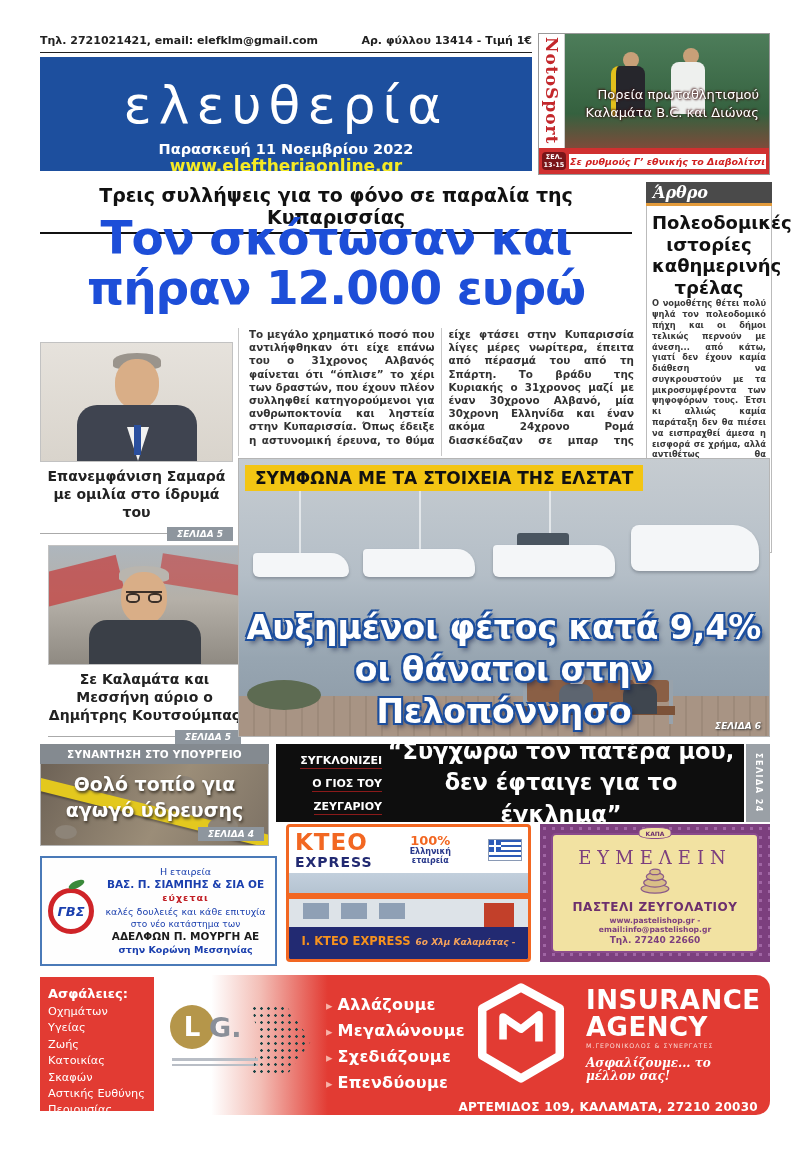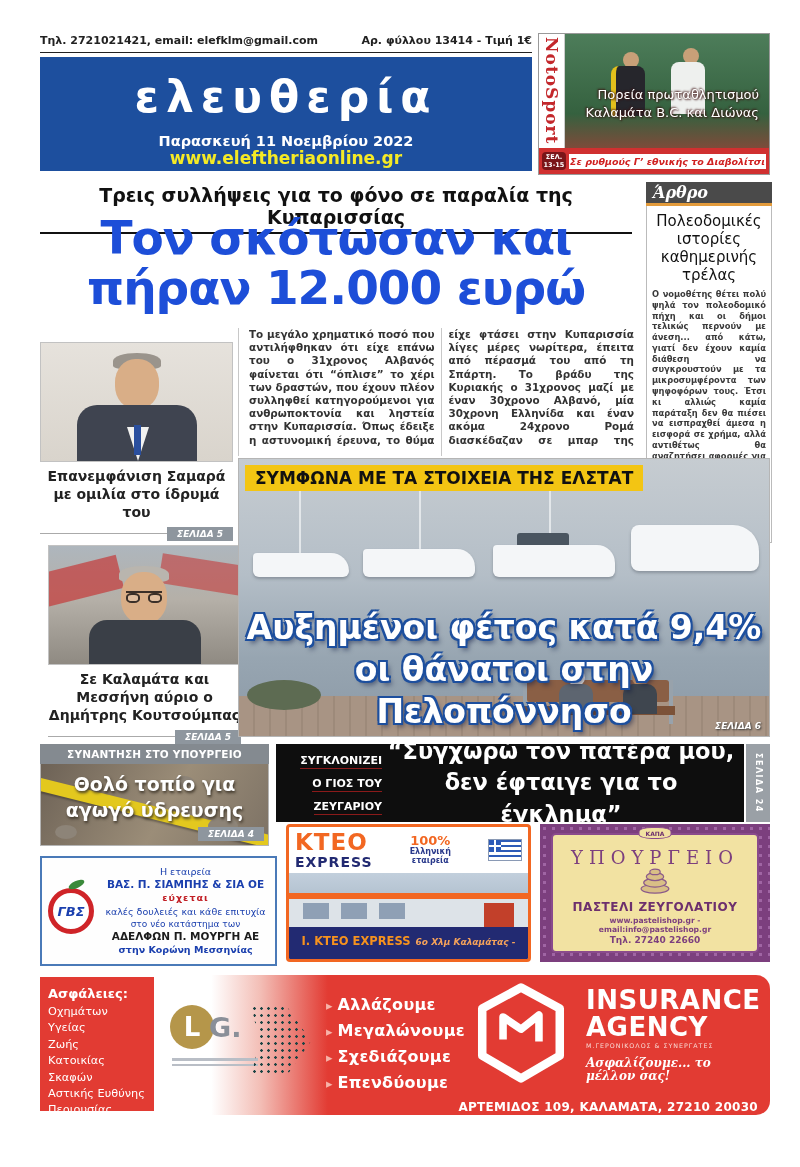--- a/index.html
+++ b/index.html
@@ -6,21 +6,21 @@
   html,body { background:#ffffff; }
   body { font-family:"DejaVu Sans","Liberation Sans",sans-serif; width:800px; height:1167px; position:relative; overflow:hidden; color:#111; }
   .abs { position:absolute; }
 
   
   .topbar { left:40px; top:34px; width:492px; display:flex; justify-content:space-between; font-size:11px; font-weight:bold; color:#222; }
   .toprule { left:40px; top:52px; width:492px; border-top:1.5px solid #222; }
 
   
   .masthead { left:40px; top:57px; width:492px; height:114px; background:#1d4f9e; text-align:center; color:#fff; overflow:hidden; }
-  .mast-logo { font-size:44px; font-weight:bold; letter-spacing:7px; line-height:70px; margin-top:5px; }
+  .mast-logo { font-size:52px; font-weight:normal; letter-spacing:7px; line-height:70px; margin-top:13px; }
   .mast-date { font-size:14.5px; font-weight:bold; margin-top:1px; }
   .mast-site { font-size:17px; font-weight:bold; color:#f5ea25; line-height:19px; }
 
   
   .notosport { left:538px; top:33px; width:232px; height:142px; border:1px solid #999; background:#fff; display:flex; flex-direction:column; }
   .ns-row { flex:1; display:flex; min-height:0; }
   .ns-vlabel { width:26px; border-right:1px solid #ccc; display:flex; align-items:center; justify-content:center; }
   .ns-vlabel span { writing-mode:vertical-rl; font-family:"DejaVu Serif","Liberation Serif",serif; font-weight:bold; font-size:17px; color:#c3272b; letter-spacing:1px; }
   .ns-photo { flex:1; position:relative; background:linear-gradient(180deg,#4d7d5a 0%,#35613f 70%,#7d4b3a 100%); overflow:hidden; }
   .ns-player { position:absolute; border-radius:8px 8px 0 0; }
@@ -32,21 +32,21 @@
 
   
   .kicker { left:40px; top:184px; width:592px; text-align:center; font-size:19px; font-weight:bold; color:#111; padding-bottom:4px; border-bottom:2.5px solid #111; }
   .headline { left:40px; top:213px; width:592px; text-align:center; font-size:47px; font-weight:bold; line-height:1.07; color:#1d4ed8; letter-spacing:-1px; }
   .lead-body { left:238px; top:328px; width:396px; height:128px; border-left:1px solid #c8c8c8; padding-left:10px; column-count:2; column-gap:14px; column-rule:1px solid #c8c8c8; font-size:10.4px; font-weight:bold; color:#333; text-align:justify; line-height:1.27; overflow:hidden; }
 
   
   .arthro { left:646px; top:182px; width:126px; background:#fff; }
   .arthro-head { height:24px; background:#4a4a4a; border-bottom:3px solid #e39b3b; padding-left:7px; line-height:22px; font-family:"DejaVu Serif","Liberation Serif",serif; font-style:italic; font-weight:bold; font-size:16px; color:#fff; }
   .arthro-box { border:1px solid #bbb; border-top:none; padding:6px 5px 5px; }
-  .arthro-title { font-size:15px; font-weight:normal; text-align:center; line-height:1.2; margin-bottom:5px; }
+  .arthro-title { font-size:18px; font-weight:bold; text-align:center; line-height:1.2; }
   .arthro-body { font-size:8.3px; font-weight:bold; color:#3a3a3a; text-align:justify; line-height:1.3; }
   .arthro-div { border-top:1px solid #999; margin-top:7px; }
   .arthro-pref { text-align:right; font-style:italic; font-weight:bold; font-size:9.5px; padding-top:3px; }
 
   
   .story { width:193px; }
   .story-photo { position:relative; border:1px solid #c2c2c2; overflow:hidden; }
   .caption { text-align:center; font-size:14px; font-weight:bold; line-height:1.28; margin-top:6px; color:#222; }
   .pagerow { display:flex; align-items:center; margin-top:5px; }
   .pagerow .line { flex:1; border-top:1px solid #aaa; }
@@ -371,21 +371,21 @@
       <span class="fname">Ι. ΚΤΕΟ EXPRESS</span>
       <span class="floc">6ο Χλμ Καλαμάτας - Μεσσήνης</span>
     </div>
 
   </div>
 </div>
 
 <div class="abs eum">
   <div class="eum-panel">
     <div class="eum-badge">ΚΑΠΑ</div>
-    <div class="eum-title">ΥΠΟΥΡΓΕΙΟ</div>
+    <div class="eum-title">ΕΥΜΕΛΕΙΝ</div>
     <svg width="40" height="26" viewBox="0 0 40 30">
       <g fill="#d9bf86" stroke="#8a5a8a" stroke-width="1.4">
         <ellipse cx="20" cy="24" rx="16" ry="5"></ellipse>
         <ellipse cx="20" cy="17" rx="13" ry="5"></ellipse>
         <ellipse cx="20" cy="10" rx="10" ry="4.5"></ellipse>
         <ellipse cx="20" cy="4.5" rx="6" ry="3.2"></ellipse>
       </g>
     </svg>
     <div class="eum-name">ΠΑΣΤΕΛΙ ΖΕΥΓΟΛΑΤΙΟΥ</div>
     <div class="eum-web">www.pastelishop.gr - email:info@pastelishop.gr</div>

